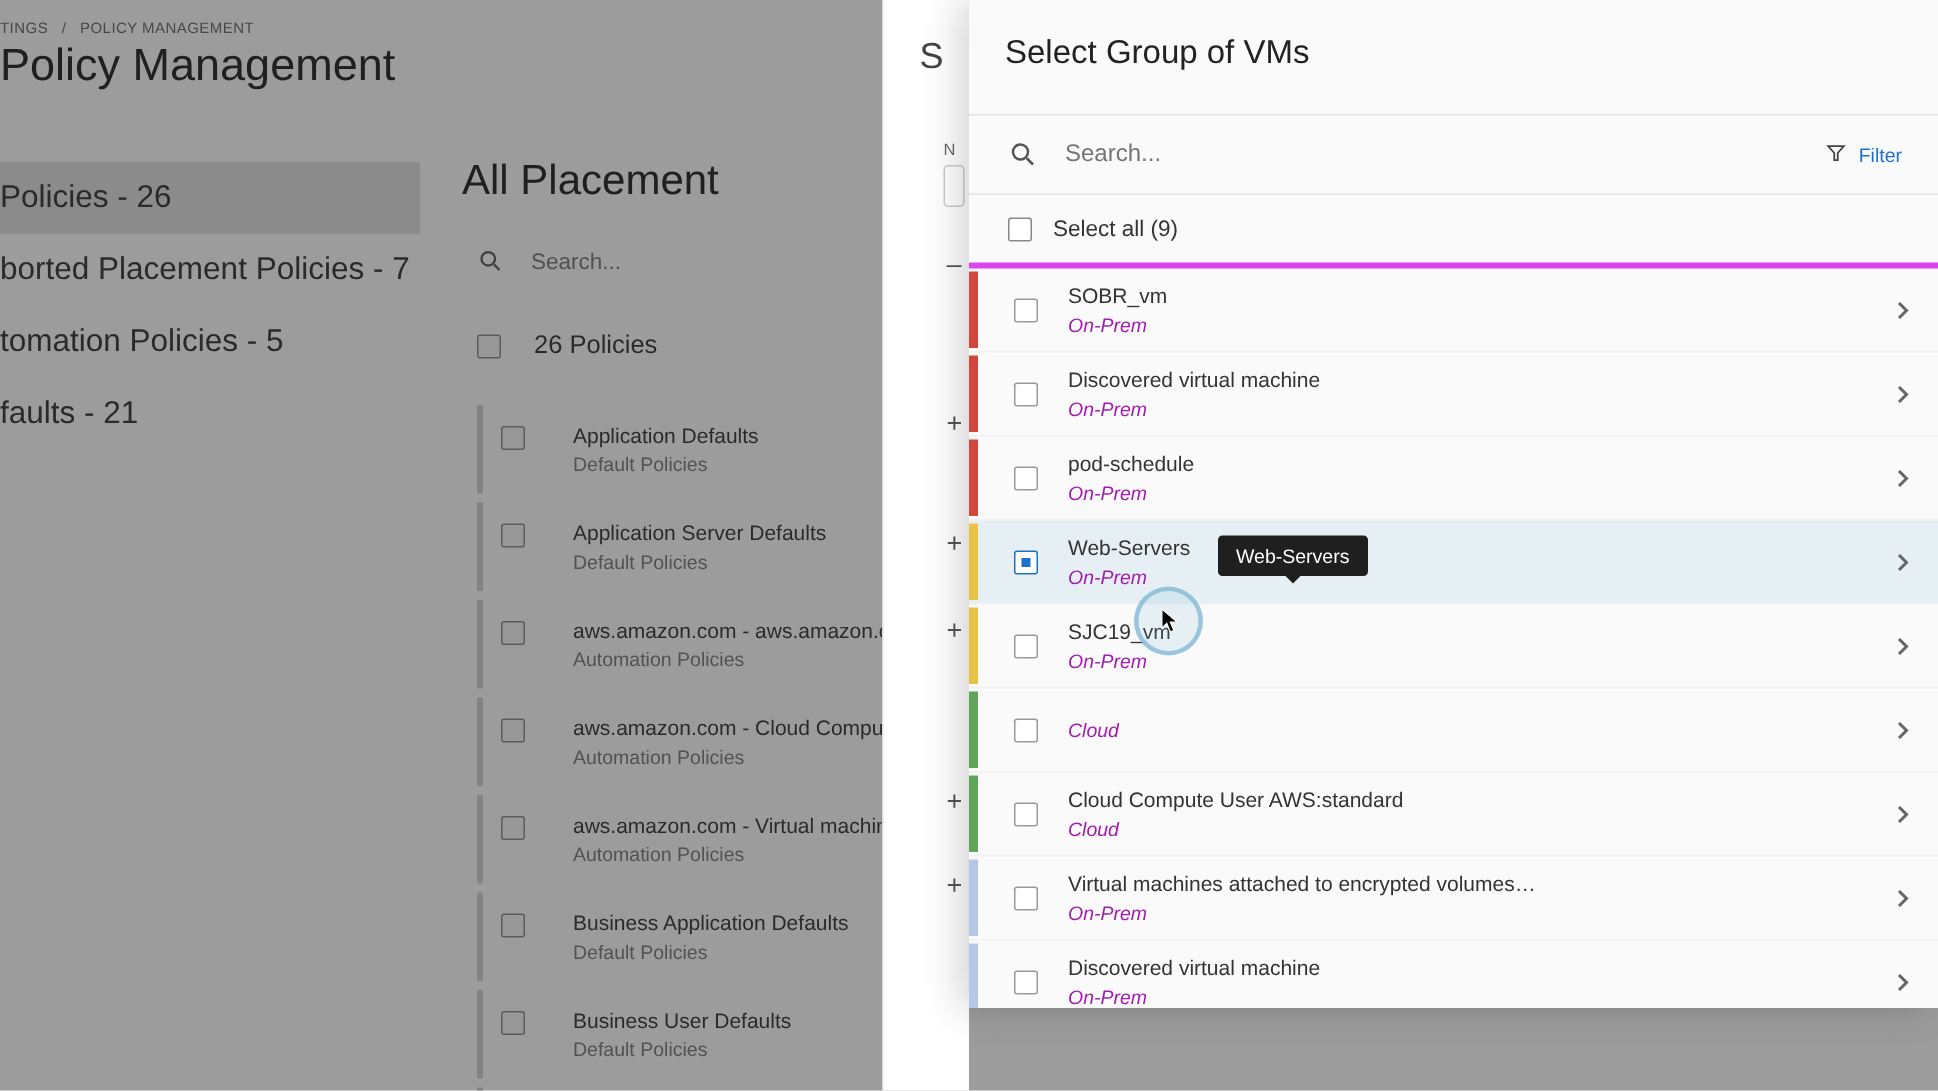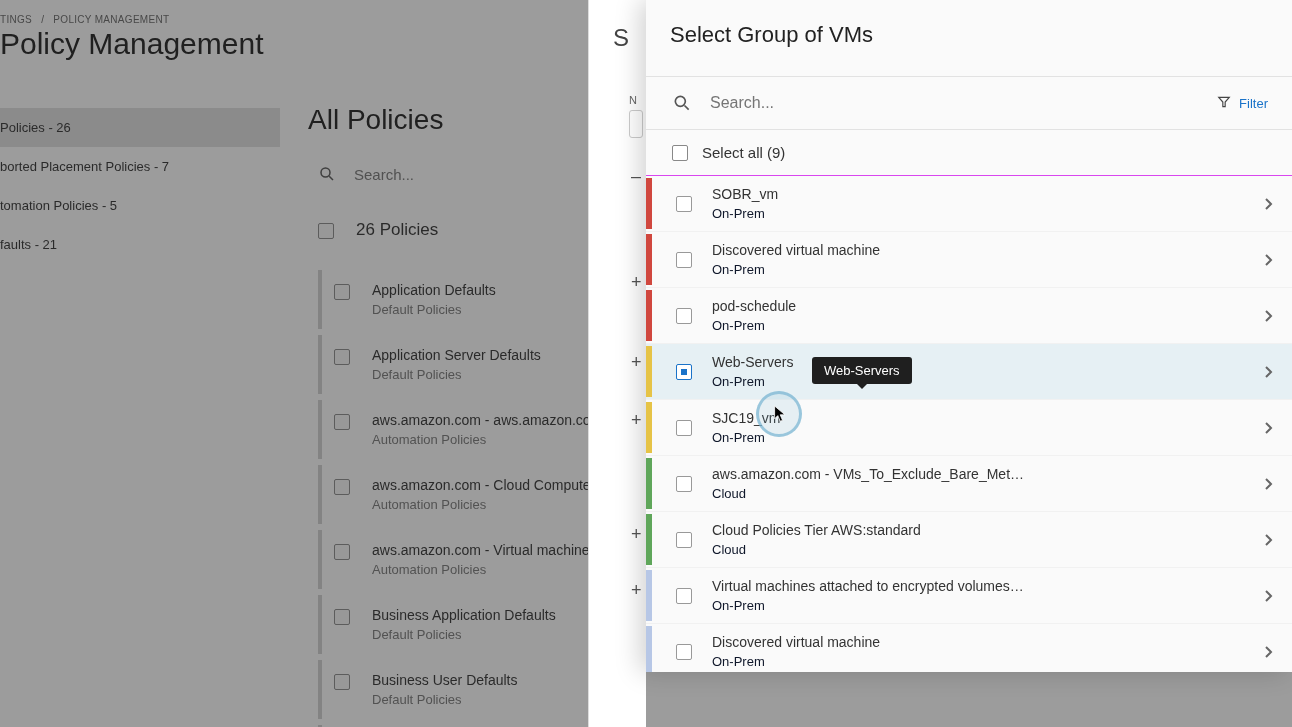--- a/index.html
+++ b/index.html
@@ -5,30 +5,30 @@
 * { box-sizing: border-box; margin: 0; padding: 0; font-family: -apple-system, "Helvetica Neue", Arial, sans-serif; }
 html, body { width: 1292px; height: 727px; overflow: hidden; background: #f7f7f7; }
 
 .bg-layer { position: absolute; top: 0; left: 0; width: 1292px; height: 727px; }
 
 .breadcrumb { position: absolute; top: 14px; left: 0; font-size: 10px; color: #666; letter-spacing: 0.3px; }
 .breadcrumb span { margin-right: 6px; }
 .page-title { position: absolute; top: 27px; left: 0; font-size: 30px; font-weight: 400; color: #222; }
 
 .sidebar { position: absolute; top: 108px; left: 0; width: 280px; }
-.sidebar-item { padding: 12px 0 12px 0; font-size: 13px; color: #333; cursor: pointer; }
+.sidebar-item { padding: 12px 0 12px 0; font-size: 21px; color: #333; cursor: pointer; }
 .sidebar-item.active { background: #d9d9d9; }
 
 .midhead { position: absolute; top: 104px; left: 308px; font-size: 28px; font-weight: 400; color: #222; }
 .midsearch { position: absolute; top: 150px; left: 318px; width: 300px; height: 48px; display: flex; align-items: center; }
 .midsearch .sicon { width: 18px; height: 18px; margin-right: 18px; }
 .midsearch input { border: none; background: transparent; font-size: 15px; color: #555; outline: none; }
 .policy-header { position: absolute; top: 220px; left: 318px; display: flex; align-items: center; font-size: 17px; color: #333; }
 .policy-list { position: absolute; top: 270px; left: 318px; width: 360px; }
-.policy-item { display: flex; align-items: flex-start; padding: 12px 0 12px 12px; border-left: 4px solid #ccc; margin-bottom: 6px; }
+.policy-item { display: flex; align-items: flex-start; padding: 12px 0 12px 12px; border-left: 4px solid #ccc; margin-bottom: 6px; gap: 10px; }
 .cbx { width: 16px; height: 16px; border: 1.5px solid #888; border-radius: 2px; flex: none; margin-right: 22px; margin-top: 2px; background: #f0f0f0; }
 .pol-text .t1 { font-size: 14px; color: #333; margin-bottom: 4px; }
 .pol-text .t2 { font-size: 13px; color: #777; }
 
 .dim-overlay { position: absolute; inset: 0; background: rgba(30,30,30,0.42); }
 
 .sheet1 { position: absolute; top: 0; left: 588px; width: 58px; height: 727px; background: #fff; border-left: 1px solid #ddd; }
 .sheet1 .peek { position: absolute; top: 24px; left: 24px; font-size: 24px; color: #444; }
 .sheet1 .nlabel { position: absolute; top: 94px; left: 40px; font-size: 11px; color: #666; }
 .sheet1 .field { position: absolute; top: 110px; left: 40px; width: 14px; height: 28px; border: 1px solid #ccc; border-radius: 3px; background: #fff; }
@@ -39,33 +39,33 @@
 .sheet2-head { padding: 22px 24px 28px 24px; }
 .sheet2-title { font-size: 22px; color: #222; }
 .sheet2-divider { height: 1px; background: #e2e2e2; }
 
 .searchbar { display: flex; align-items: center; padding: 16px 24px 16px 26px; }
 .searchbar .sicon { width: 20px; height: 20px; margin-right: 18px; }
 .searchbar input { flex: 1; border: none; background: transparent; font-size: 16px; color: #666; outline: none; }
 .filter-area { display: flex; align-items: center; gap: 8px; color: #1a73c9; font-size: 13px; cursor: pointer; }
 .filter-area svg { width: 14px; height: 14px; }
 
-.selectall-row { display: flex; align-items: center; padding: 14px 40px 14px 26px; border-bottom: 1px solid #d946ef; }
+.selectall-row { display: flex; align-items: center; padding: 14px 40px 14px 26px; border-bottom: 4px solid #d946ef; }
 .selectall-row .cbx2 { width: 16px; height: 16px; border: 1.5px solid #888; border-radius: 2px; margin-right: 14px; background: #fff; }
 .selectall-row .lbl { font-size: 15px; color: #333; }
 
 .vm-list { flex: 1; overflow: hidden; }
 .vm-row { position: relative; display: flex; align-items: center; padding: 10px 18px 10px 26px; min-height: 56px; border-bottom: 1px solid #f1f1f1; cursor: pointer; }
 .vm-row .stripe { position: absolute; left: 0; top: 2px; bottom: 2px; width: 6px; }
 .vm-row .cbx2 { width: 16px; height: 16px; border: 1.5px solid #999; border-radius: 2px; margin: 0 20px 0 4px; background: #fff; flex: none; }
 .vm-row .cbx2.checked { border-color: #1a73c9; background: #fff; position: relative; }
 .vm-row .cbx2.checked::after { content: ""; position: absolute; top: 4px; left: 4px; width: 6px; height: 6px; background: #1a73c9; }
 .vm-txt { flex: 1; }
 .vm-txt .n { font-size: 14px; color: #333; margin-bottom: 4px; }
-.vm-txt .s { font-size: 13px; color: #0f172a; }
+.vm-txt .s { font-size: 13px; color: #a21caf; font-style: italic; }
 .chev { color: #666; }
 .vm-row.selected { background: #e6f0f4; }
 
 .stripe.red { background: #d0473e; }
 .stripe.yellow { background: #e6c346; }
 .stripe.green { background: #5fa65a; }
 .stripe.blue { background: #b7c7e6; }
 
 .tooltip { position: absolute; background: #1f1f1f; color: #fff; font-size: 13px; padding: 6px 12px; border-radius: 3px; white-space: nowrap; }
 .tooltip::after { content: ""; position: absolute; bottom: -5px; left: 50%; transform: translateX(-50%); border: 5px solid transparent; border-top-color: #1f1f1f; border-bottom: none; }
@@ -87,21 +87,21 @@
   </div>
   <div class="page-title">Policy Management</div>
 
   <div class="sidebar">
     <div class="sidebar-item active"><span>Policies - 26</span></div>
     <div class="sidebar-item"><span>borted Placement Policies - 7</span></div>
     <div class="sidebar-item"><span>tomation Policies - 5</span></div>
     <div class="sidebar-item"><span>faults - 21</span></div>
   </div>
 
-  <div class="midhead">All Policies</div>
+  <div class="midhead">All Placement</div>
   <div class="midsearch">
     <span class="sicon">
       <svg viewBox="0 0 24 24" fill="none" stroke="#555" stroke-width="2">
           <circle cx="10" cy="10" r="6"></circle>
           <line x1="15" y1="15" x2="20" y2="20"></line>
         </svg>
     </span>
     <input placeholder="Search..." style="">
   </div>
 
@@ -271,34 +271,33 @@
         <div class="chev">
           <svg width="10" height="14" viewBox="0 0 10 14">
             <path d="M2 2 L7 7 L2 12" fill="none" stroke="#666" stroke-width="2"></path>
           </svg>
         </div>
       </div>
       <div class="vm-row">
         <div class="stripe green"></div>
         <div class="cbx2"></div>
         <div class="vm-txt">
-          <div class="n">aws.amazon.com - VMs_To_Exclude_Bare_Met…</div>
           <div class="s">Cloud</div>
         </div>
         <div class="chev">
           <svg width="10" height="14" viewBox="0 0 10 14">
             <path d="M2 2 L7 7 L2 12" fill="none" stroke="#666" stroke-width="2"></path>
           </svg>
         </div>
       </div>
       <div class="vm-row">
         <div class="stripe green"></div>
         <div class="cbx2"></div>
         <div class="vm-txt">
-          <div class="n">Cloud Policies Tier AWS:standard</div>
+          <div class="n">Cloud Compute User AWS:standard</div>
           <div class="s">Cloud</div>
         </div>
         <div class="chev">
           <svg width="10" height="14" viewBox="0 0 10 14">
             <path d="M2 2 L7 7 L2 12" fill="none" stroke="#666" stroke-width="2"></path>
           </svg>
         </div>
       </div>
       <div class="vm-row">
         <div class="stripe blue"></div>

